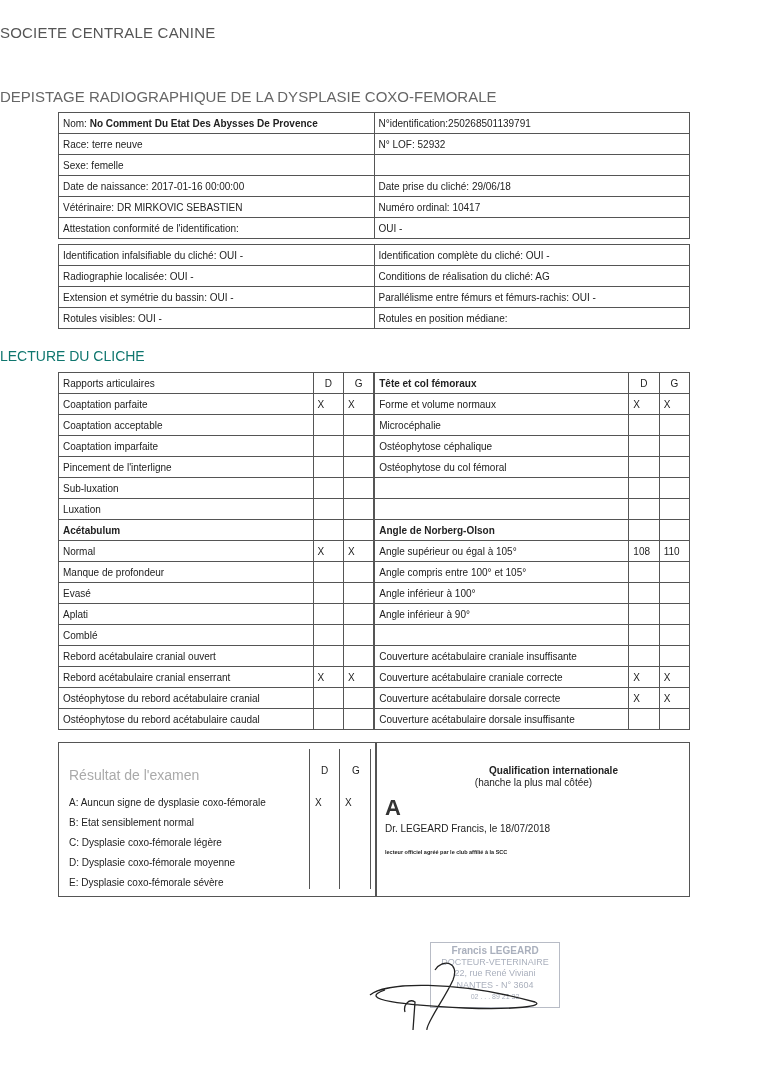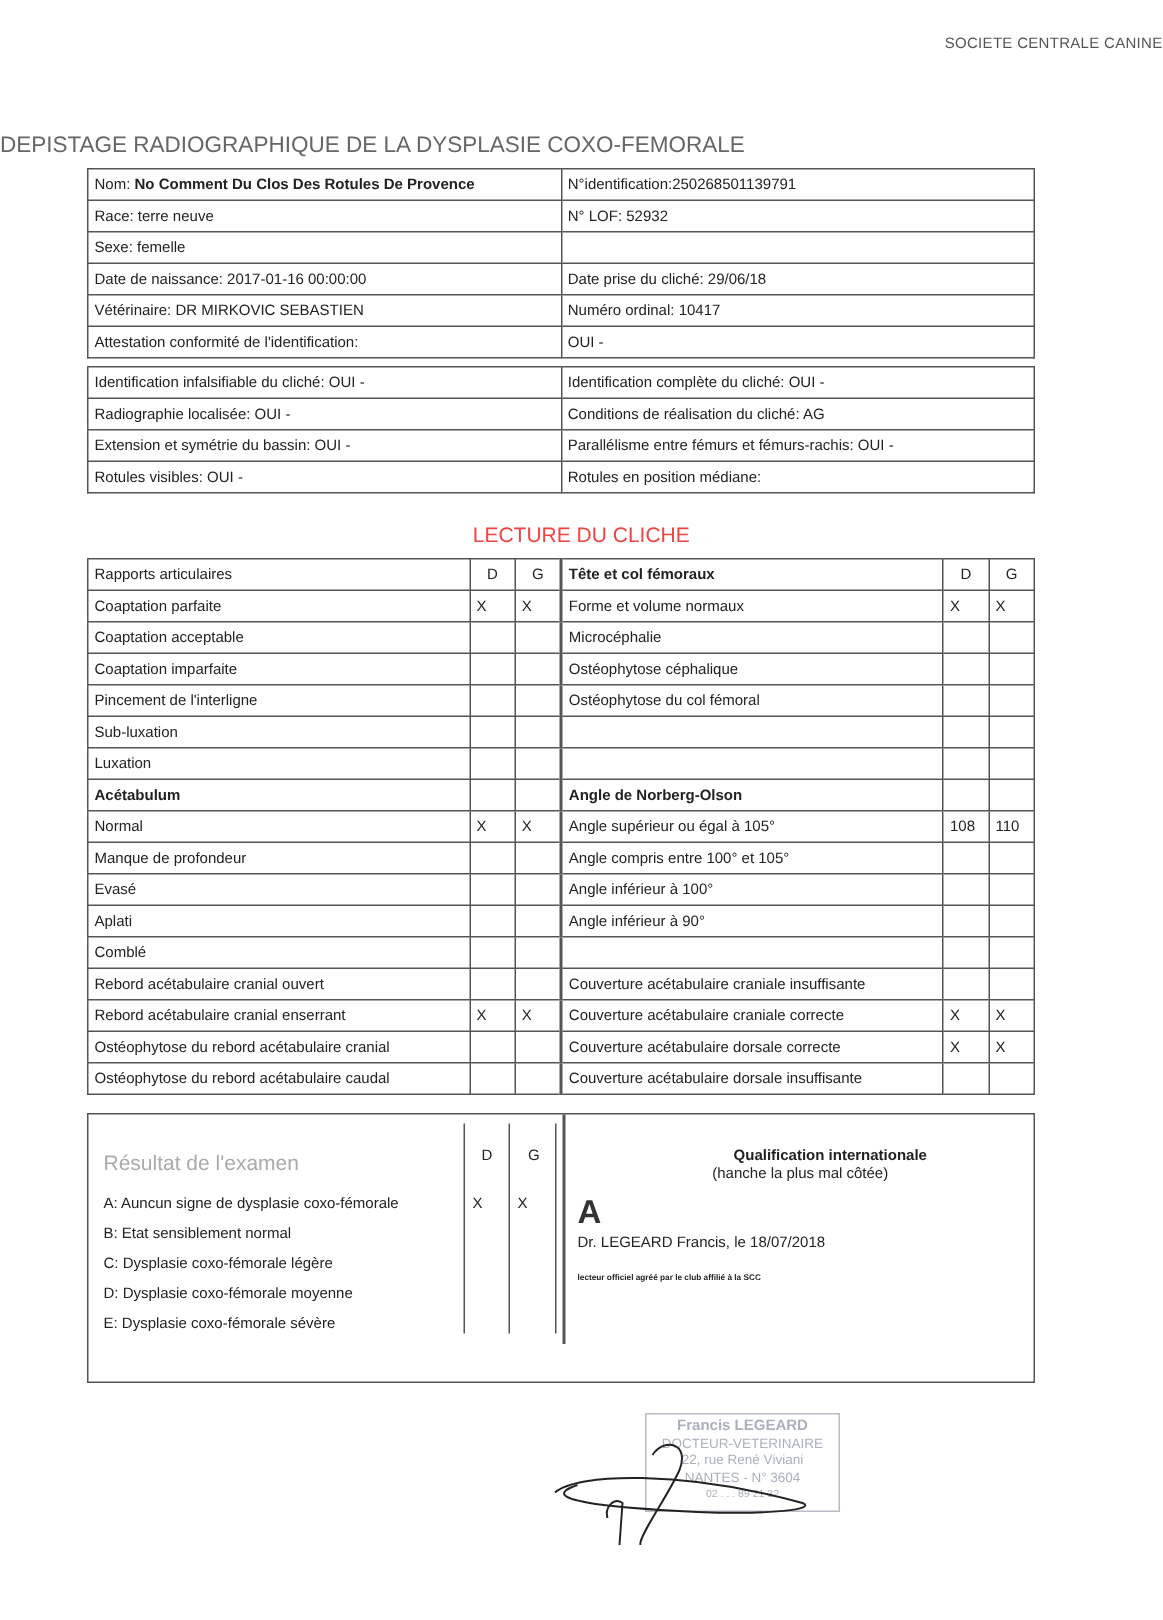--- a/index.html
+++ b/index.html
@@ -1,48 +1,48 @@
 <!DOCTYPE html>
 <html><head>
 <meta charset="utf-8">
 <style>
   html, body { margin: 0; padding: 0; }
   body {
     width: 775px; height: 1080px; background: #ffffff; position: relative; overflow: hidden;
     font-family: "Liberation Sans", sans-serif; color: #222;
   }
   .title1 {
-    position: absolute; top: 24px; left: 0; width: 775px; text-align: right;
-    font-size: 10px; color: #555; letter-spacing: 0.2px;
+    position: absolute; top: 24px; left: 0; width: 775px; text-align: left;
+    font-size: 15px; color: #555; letter-spacing: 0.2px;
   }
   .title2 {
     position: absolute; top: 88px; left: 0; width: 743px; text-align: left;
     font-size: 15px; color: #666;
   }
   .section-title {
-    position: absolute; top: 348px; left: 0; width: 775px; text-align: center;
-    font-size: 14px; color: #ef4444;
+    position: absolute; top: 348px; left: 0; width: 775px; 
+    font-size: 14px; color: #0f766e;
   }
   table { border-collapse: collapse; position: absolute; }
   td {
     border: 1.5px solid #555; font-size: 10px; color: #222; padding: 0 4px;
     height: 20px; white-space: nowrap; overflow: hidden;
   }
   b { font-weight: bold; }
   .info { left: 58px; top: 112px; width: 632px; }
   .info td { width: 50%; height: 20px; }
   .info2 { left: 58px; top: 244px; width: 632px; }
   .info2 td { width: 50%; height: 20px; }
   .lect { left: 58px; top: 372px; width: 632px; }
   .lect td { height: 20px; }
   .lect td.chk { width: 21px; text-align: left; padding-left: 4px; }
   .lect td.hdr { text-align: center; }
   .lect td.sep { border-left: 2.5px solid #555; }
   .result {
-    position: absolute; left: 58px; top: 742px; width: 632px; height: 180px;
+    position: absolute; left: 58px; top: 742px; width: 632px; height: 155px;
     border: 1.5px solid #555; box-sizing: border-box;
   }
   .res-left { position: absolute; left: 0; top: 0; width: 316px; height: 153px; }
   .res-right { position: absolute; left: 316px; top: 0; width: 313px; height: 153px; border-left: 2px solid #555; }
   .vline { position: absolute; top: 6px; height: 140px; border-left: 1.5px solid #555; }
   .res-title { position: absolute; left: 10px; top: 24px; font-size: 14px; color: #aaa; }
   .res-item { position: absolute; left: 10px; font-size: 10px; color: #222; }
   .res-col { position: absolute; font-size: 10px; }
   .qual-title { position: absolute; left: 0; width: 313px; top: 22px; text-align: center; font-size: 10px; font-weight: bold; padding-left: 20px; }
   .qual-sub { position: absolute; left: 0; width: 313px; top: 34px; text-align: center; font-size: 10px; }
@@ -59,21 +59,21 @@
 </style>
 </head>
 <body>
 
 <div class="title1">SOCIETE CENTRALE CANINE</div>
 <div class="title2">DEPISTAGE RADIOGRAPHIQUE DE LA DYSPLASIE COXO-FEMORALE</div>
 
 <table class="info">
   <tbody id="info-body">
       <tr>
-        <td><span>Nom: </span><b>No Comment Du Clos Des Rotules De Provence</b></td>
+        <td><span>Nom: </span><b>No Comment Du Etat Des Abysses De Provence</b></td>
         <td>N°identification:250268501139791</td>
       </tr>
       <tr>
         <td><span>Race: </span><span>terre neuve</span></td>
         <td>N° LOF: 52932</td>
       </tr>
       <tr>
         <td><span>Sexe: </span><span>femelle</span></td>
         <td></td>
       </tr>

